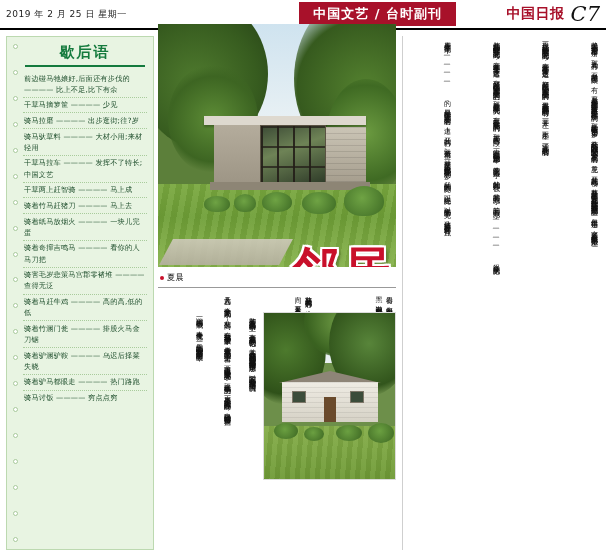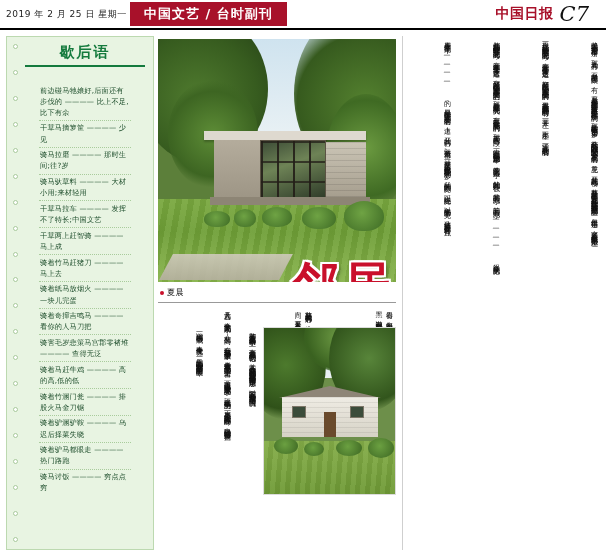--- a/index.html
+++ b/index.html
@@ -27,38 +27,38 @@
   .masthead-date {
     font-size: 9px;
     color: #222;
     padding-left: 6px;
     width: 130px;
     letter-spacing: 0.5px;
   }
   .masthead-center {
     flex: 1;
     display: flex;
-    justify-content: flex-start;
+    justify-content: flex-end;
     align-items: center;
   }
   .section-plate {
     background: #a8112a;
     color: #fff;
     font-size: 13px;
     font-weight: bold;
     padding: 3px 14px;
     letter-spacing: 1px;
     white-space: nowrap;
   }
   .masthead-right {
     width: 150px;
     display: flex;
     align-items: center;
     justify-content: flex-end;
-    padding-right: 17px;
+    padding-right: 6px;
     gap: 6px;
   }
   .paper-name {
     color: #a8112a;
     font-size: 14px;
     font-weight: bold;
     letter-spacing: 0.5px;
   }
   .page-num {
     font-family: "DejaVu Serif", "Liberation Serif", serif;
@@ -107,37 +107,37 @@
     letter-spacing: 2px;
     text-align: center;
     padding: 2px 0 3px 0;
   }
   .panel-title-rule {
     height: 2px;
     background: #147a3d;
     margin: 0 2px 4px 2px;
   }
   .joke-list {
-    margin: 16px; padding: 0;
+    margin: 0; padding: 0;
     list-style: none;
   }
   .joke-list li {
     font-size: 7.2px;
     line-height: 1.55;
     color: #1d4d2b;
     padding: 1.5px 1px 2px 1px;
     border-bottom: 1px dotted #a9cc9c;
     letter-spacing: 0.2px;
   }
   .joke-list li:last-child { border-bottom: none; }
 
   
   .center-col {
     position: absolute;
-    left: 158px; top: 39px;
+    left: 158px; top: 24px;
     width: 238px;
     height: 514px;
   }
   .photo-main {
     width: 238px;
     height: 243px;
     position: relative;
     overflow: hidden;
     background: #5c7f3a;
   }
@@ -402,21 +402,21 @@
       <span class="perf-dot"></span>
       <span class="perf-dot"></span>
       <span class="perf-dot"></span>
       <span class="perf-dot"></span>
     </div>
     <div class="panel-title">歇后语</div>
     <div class="panel-title-rule"></div>
     <ul class="joke-list">
       <li>前边碰马牠娘好,后面还有步伐的 ———— 比上不足,比下有余</li>
       <li>干草马摘箩筐 ———— 少见</li>
-      <li>骑马拉磨 ———— 那时生间;往?岁</li>
+      <li>骑马拉磨 ———— 出步逛街;往?岁</li>
       <li>骑马驮草料 ———— 大材小用;来材轻用</li>
       <li>干草马拉车 ———— 发挥不了特长;中国文艺</li>
       <li>干草两上赶智骑 ———— 马上成</li>
       <li>骑着竹马赶猪刀 ———— 马上去</li>
       <li>骑着纸马放烟火 ———— 一块儿完蛋</li>
       <li>骑着奇撺吉鸣马 ———— 看你的人马刀把</li>
       <li>骑害毛岁悲策马宫郡零褚堆 ———— 查得无泛</li>
       <li>骑着马赶牛鸡 ———— 高的高,低的低</li>
       <li>骑着竹溷门瓮 ———— 排股火马金刀锯</li>
       <li>骑着驴溷驴鞍 ———— 乌迟后择菜失晓</li>

